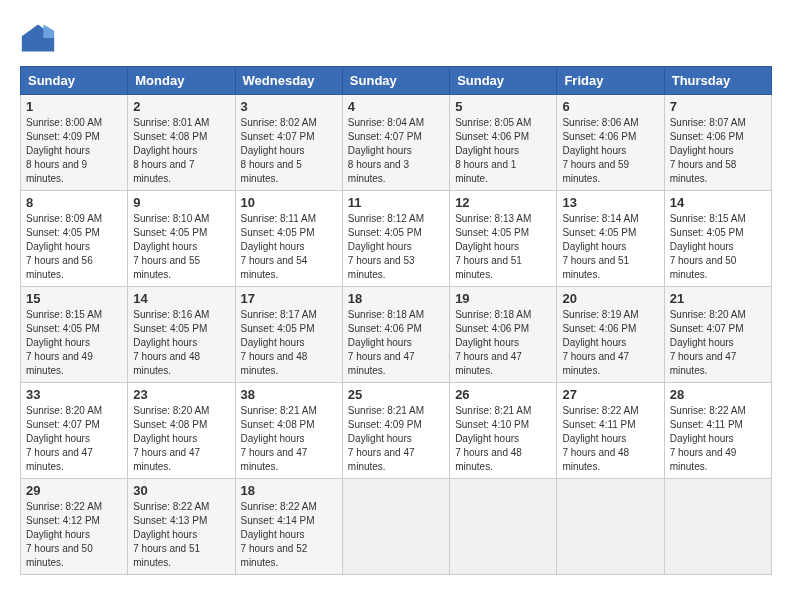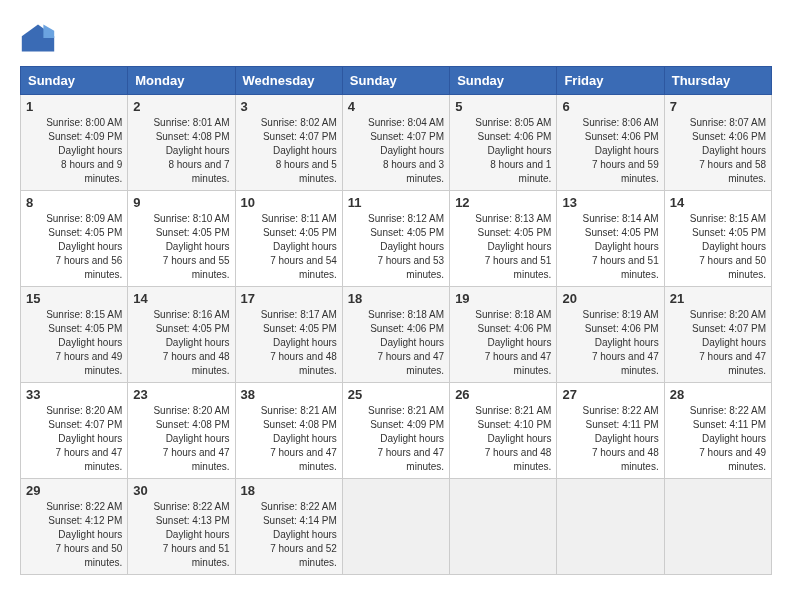--- a/index.html
+++ b/index.html
@@ -75,21 +75,20 @@
       font-size: 13px;
       font-weight: bold;
       color: #333;
       display: block;
       margin-bottom: 2px;
     }
     .day-info {
       font-size: 10px;
       color: #333;
       line-height: 1.4;
-      text-align: right;
     }
     .empty-cell {
       background: #f0f0f0 !important;
     }
   </style>
 </head>
 <body>
 
 <div>
   <div class="header-section">

